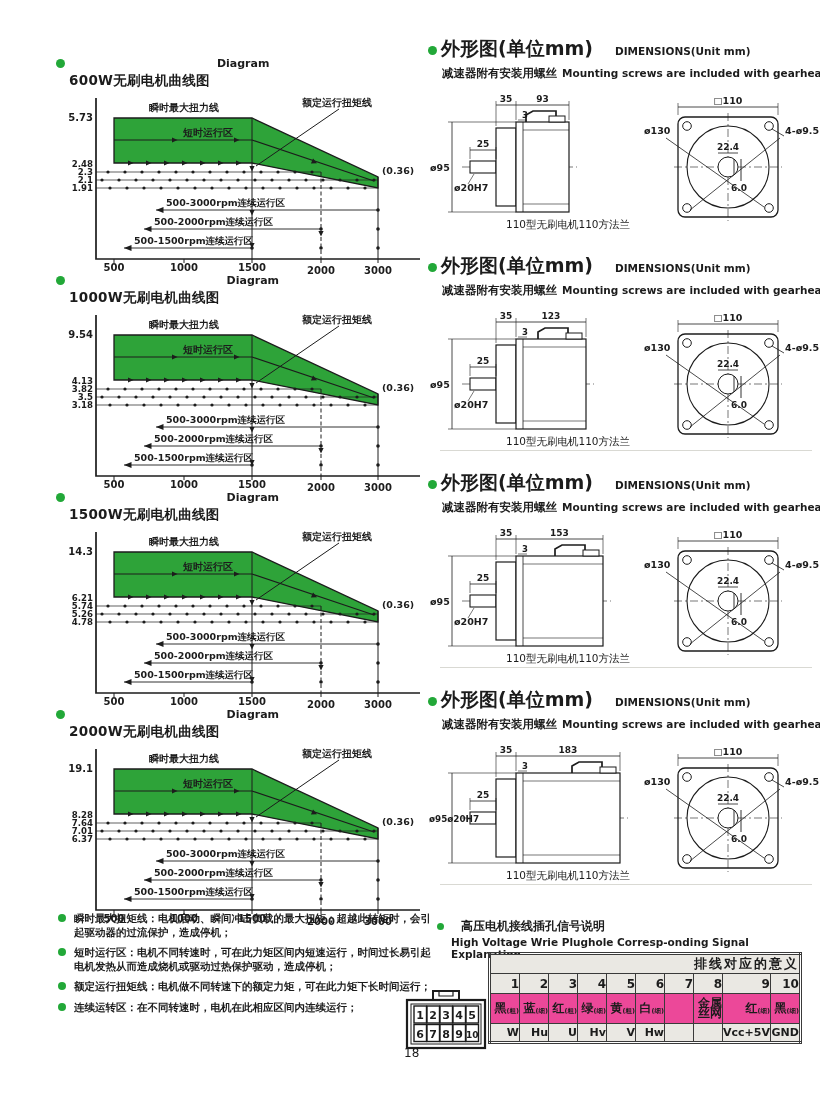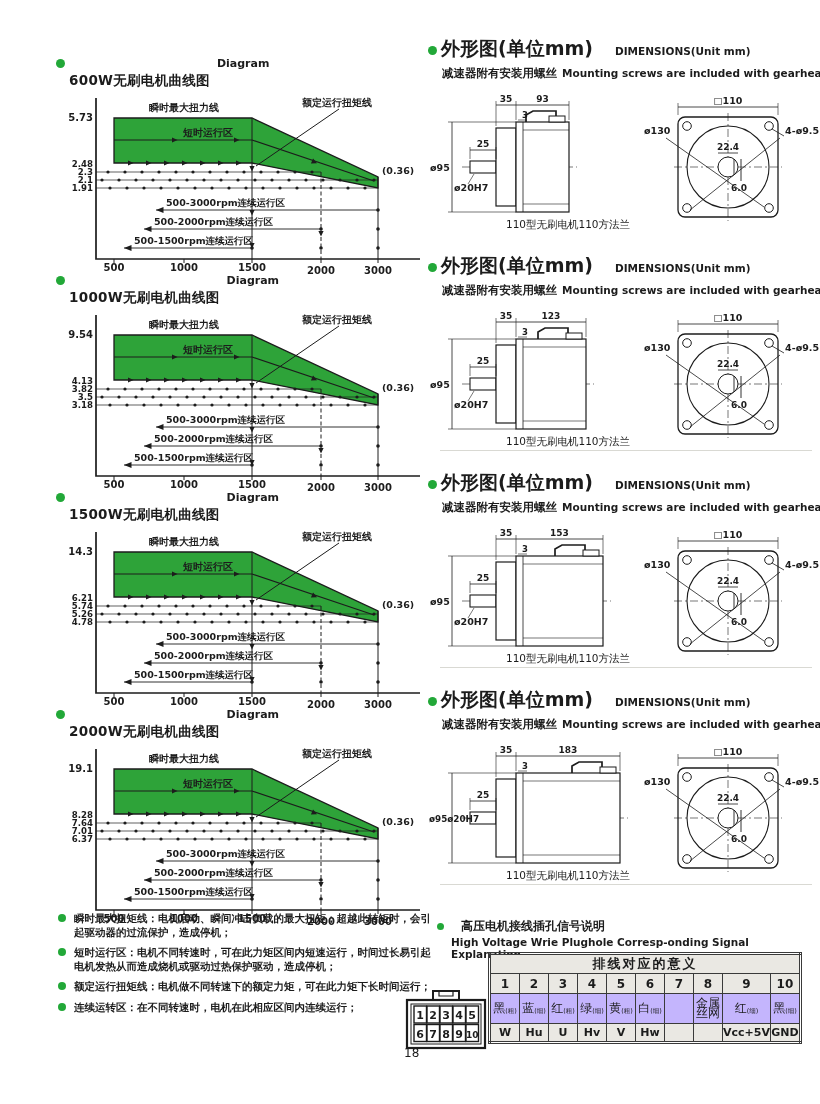--- a/index.html
+++ b/index.html
@@ -22,24 +22,24 @@
   .sep{position:absolute;height:1px;background:#d9d9d3;left:440px;width:372px;}
   .notes{width:378px;}
   .note{display:flex;margin-bottom:7px;}
   .note .bullet{margin-top:2px;width:8px;height:8px;}
   .note-text{font-size:10.5px;font-weight:bold;line-height:13.5px;margin-left:6px;}
   .wiring-title{display:flex;align-items:center;}
   .wiring-title .bullet{width:7px;height:7px;}
   .wiring-cn{font-size:12px;font-weight:bold;margin-left:15px;}
   .wiring-en{font-size:10.5px;font-weight:bold;margin-left:14px;margin-top:1px;}
   table.wiring{border-collapse:collapse;border:3px double #3a3a3a;table-layout:fixed;}
-  table.wiring td{border:1.3px solid #3a3a3a;text-align:center;padding:0;overflow:hidden;}
+  table.wiring td{border:1.3px solid #3a3a3a;text-align:right;padding:0;overflow:hidden;}
   td.tbl-title{font-size:13px;font-weight:bold;background:#eae8e3;height:17px;letter-spacing:2px;}
   td.pin{font-size:12px;font-weight:bold;background:#eae8e3;height:19px;width:28px;}
-  td.colorcell{font-size:12px;font-weight:normal;background:#c4b5fd;height:29px;}
+  td.colorcell{font-size:12px;font-weight:bold;background:#ec4899;height:29px;}
   td.colorcell .sub{font-size:6.5px;vertical-align:-1px;}
   td.colorcell .two-line{font-size:12px;line-height:9.5px;display:block;}
   td.sigcell{font-size:11px;font-weight:bold;background:#eae8e3;height:17px;}
   td.sigcell .small{font-size:11px;}
   .pagenum{font-size:12px;}
   svg text{fill:#1c1c1c;}
 </style>
 </head>
 <body>
 

